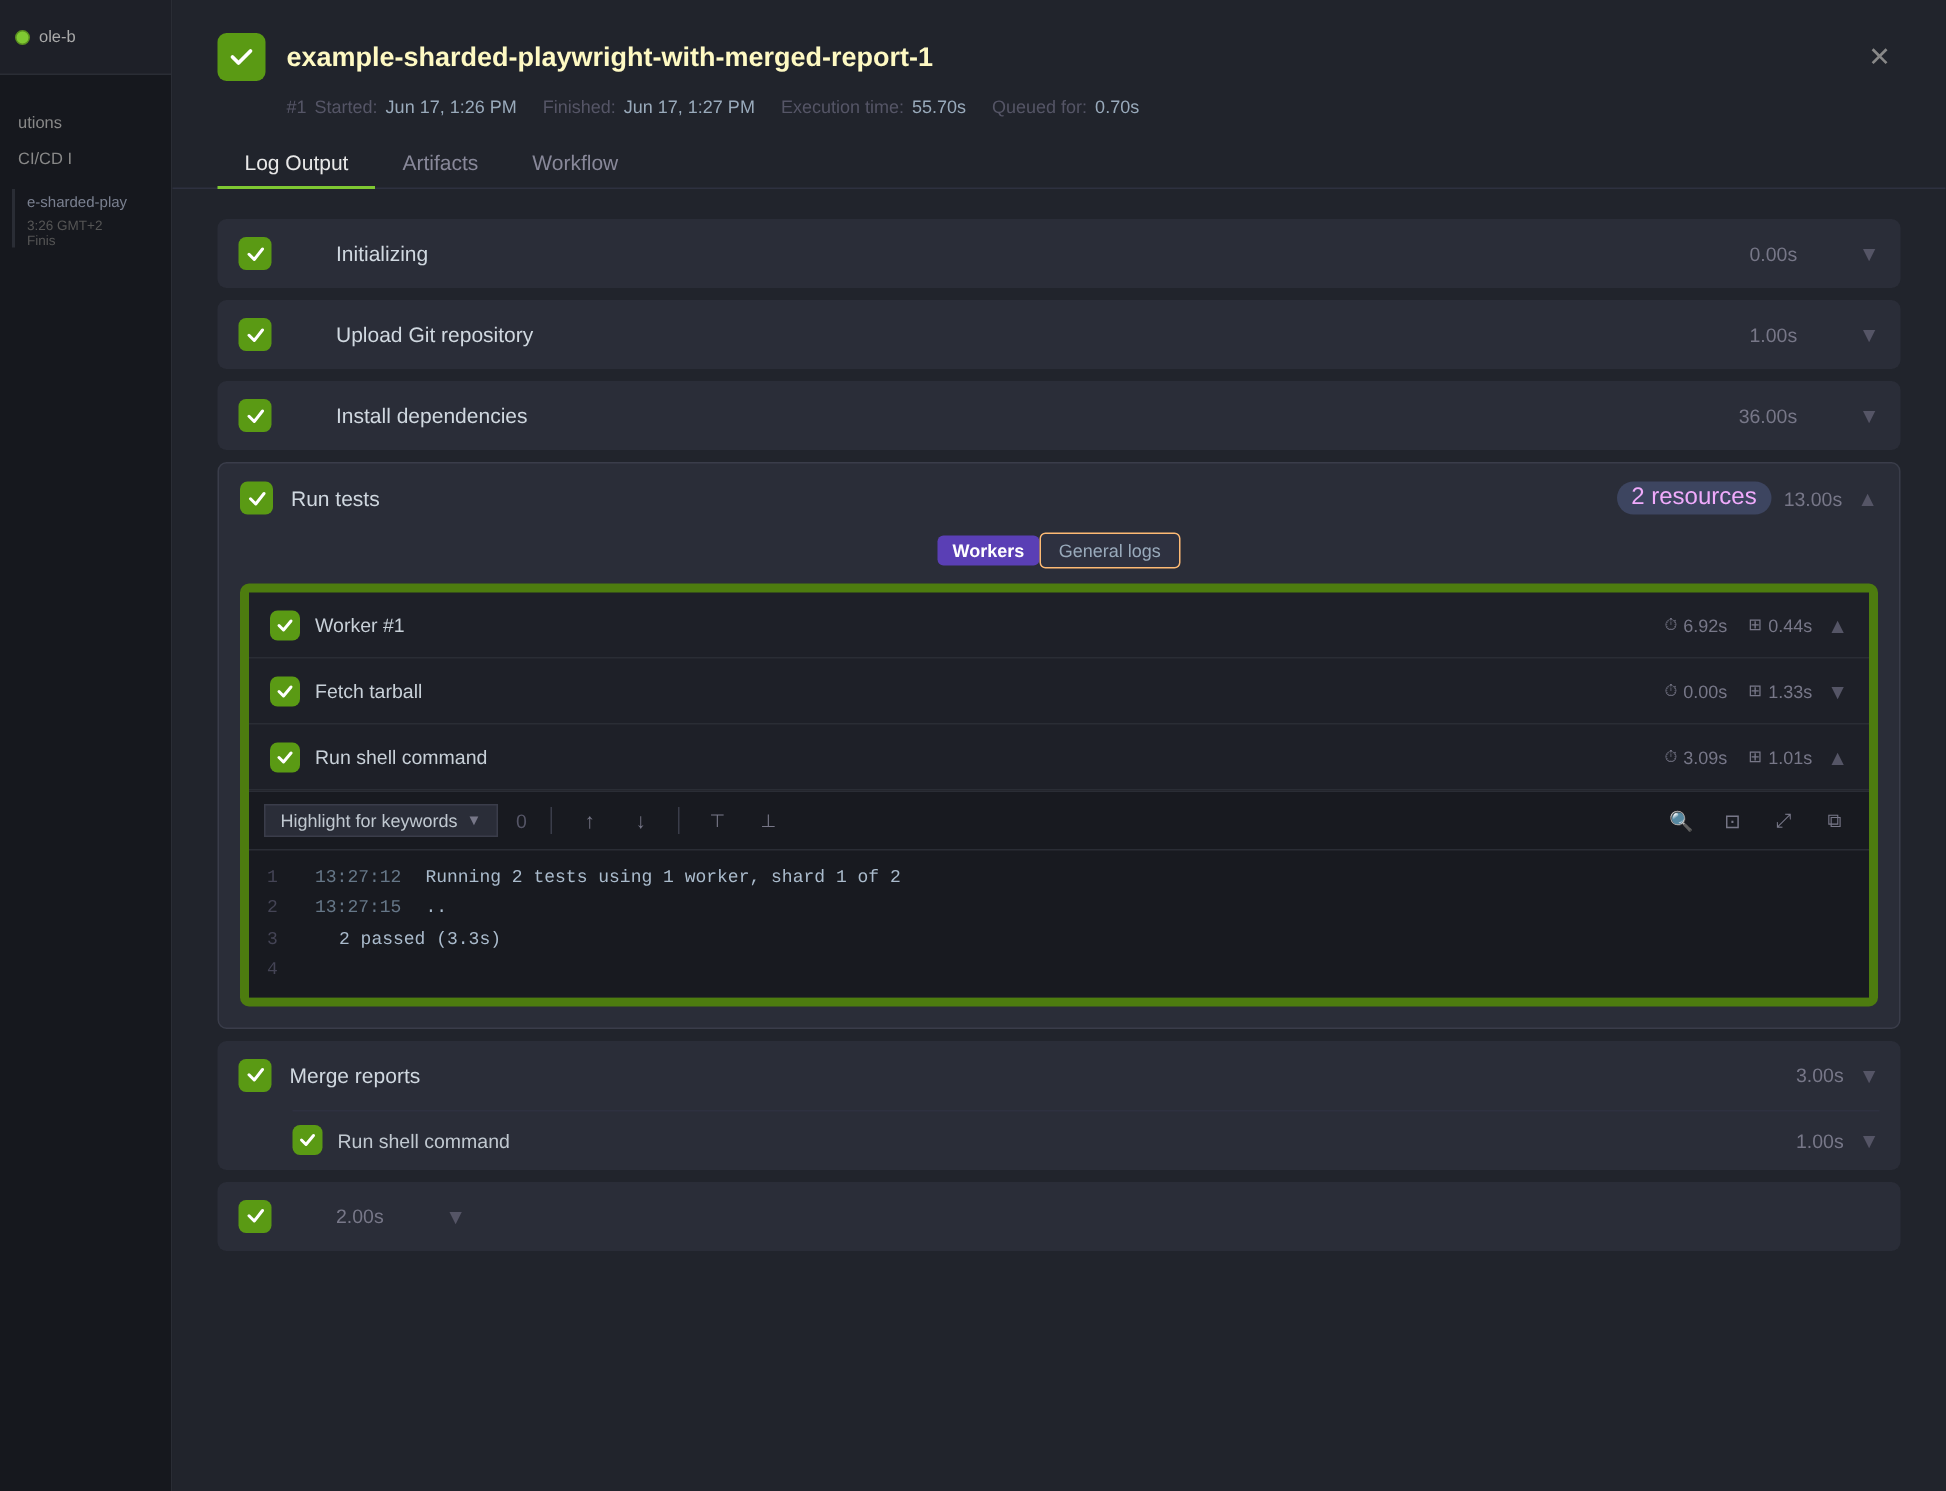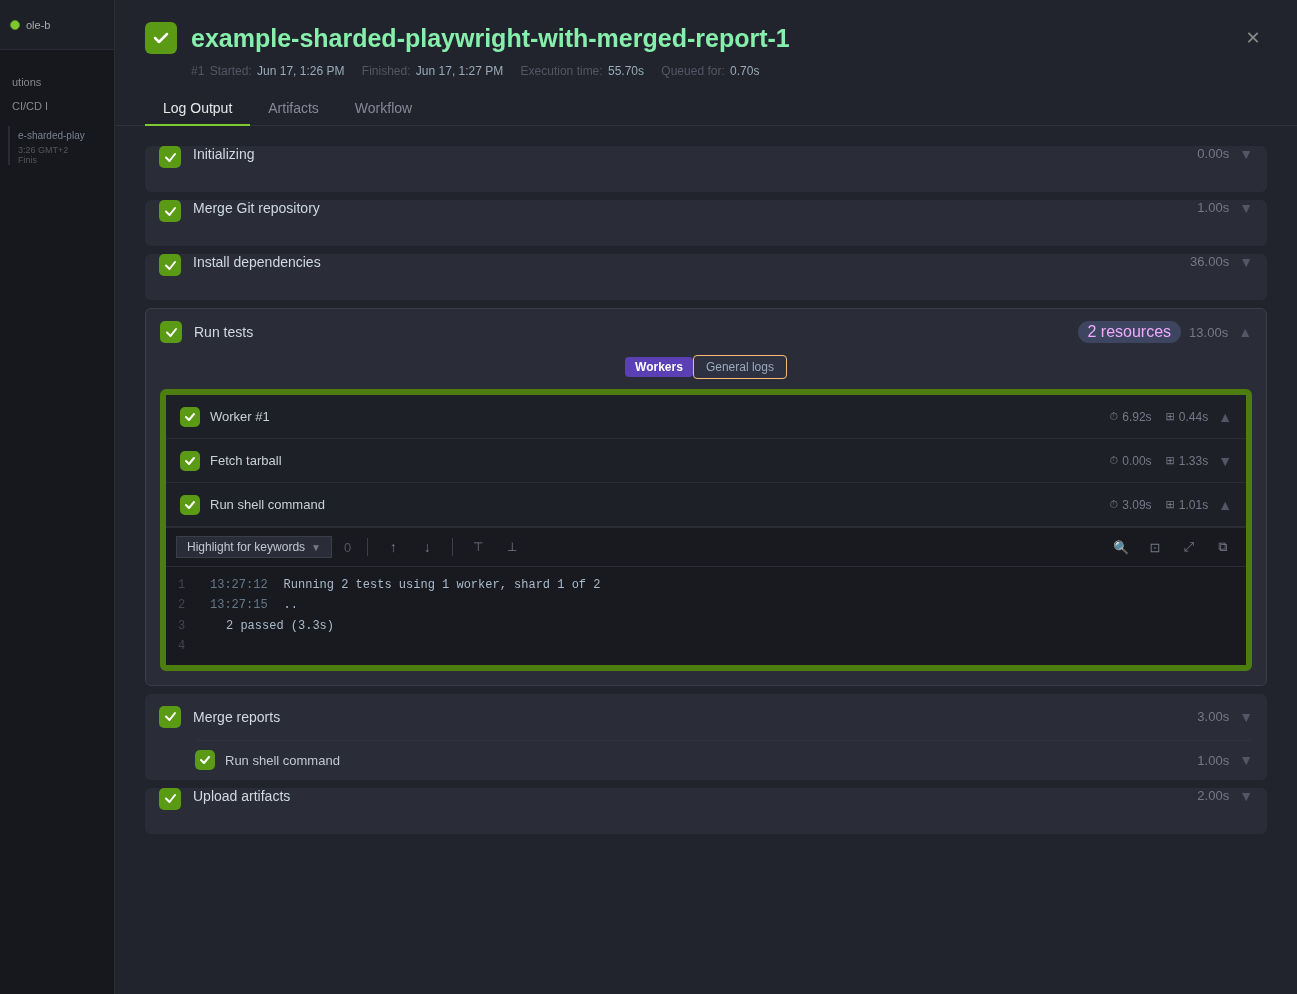--- a/index.html
+++ b/index.html
@@ -106,23 +106,23 @@
     }
     .green-check-icon {
       width: 32px; height: 32px;
       background: #5a9a14;
       border-radius: 6px;
       display: flex; align-items: center; justify-content: center;
       flex-shrink: 0;
     }
     .green-check-icon svg { width: 18px; height: 18px; }
     .panel-title-text {
-      font-size: 25px;
+      font-size: 18px;
       font-weight: 600;
-      color: #86efac;
+      color: #fef9c3;
     }
     .close-btn {
       width: 28px; height: 28px;
       display: flex; align-items: center; justify-content: center;
       cursor: pointer;
       color: #888;
       font-size: 18px;
       border-radius: 4px;
     }
     .panel-meta {
@@ -160,24 +160,25 @@
     .panel-content::-webkit-scrollbar { width: 6px; }
     .panel-content::-webkit-scrollbar-track { background: #1a1d23; }
     .panel-content::-webkit-scrollbar-thumb { background: #3a3d4a; border-radius: 3px; }
 
     
     .step-row {
       background: #2a2d38;
       border-radius: 6px;
       margin-bottom: 8px;
       display: flex;
-      align-items: flex-start;
+      align-items: center;
       padding: 0 14px;
       height: 46px;
       cursor: pointer;
+      gap: 31px;
     }
     .step-check {
       width: 22px; height: 22px;
       background: #5a9a14;
       border-radius: 5px;
       display: flex; align-items: center; justify-content: center;
       flex-shrink: 0;
       margin-right: 12px;
     }
     .step-check svg { width: 13px; height: 13px; }
@@ -464,21 +465,21 @@
       <span class="step-time">0.00s</span>
       <span class="chevron-icon">▼</span>
     </div>
 
     <div class="step-row">
       <div class="step-check">
         <svg viewBox="0 0 13 13" fill="none">
             <polyline points="2,6.5 5.5,10 11,3" stroke="white" stroke-width="2" stroke-linecap="round" stroke-linejoin="round"></polyline>
           </svg>
       </div>
-      <span class="step-label">Merge Git repository</span>
+      <span class="step-label">Upload Git repository</span>
       <span class="step-time">1.00s</span>
       <span class="chevron-icon">▼</span>
     </div>
 
     <div class="step-row">
       <div class="step-check">
         <svg viewBox="0 0 13 13" fill="none">
             <polyline points="2,6.5 5.5,10 11,3" stroke="white" stroke-width="2" stroke-linecap="round" stroke-linejoin="round"></polyline>
           </svg>
       </div>
@@ -637,19 +638,18 @@
         </div>
       </div>
     </div>
 
     <div class="step-row">
       <div class="step-check">
         <svg viewBox="0 0 13 13" fill="none">
             <polyline points="2,6.5 5.5,10 11,3" stroke="white" stroke-width="2" stroke-linecap="round" stroke-linejoin="round"></polyline>
           </svg>
       </div>
-      <span class="step-label">Upload artifacts</span>
       <span class="step-time">2.00s</span>
       <span class="chevron-icon">▼</span>
     </div>
 
   </div>
 </div>
 
 </body></html>

